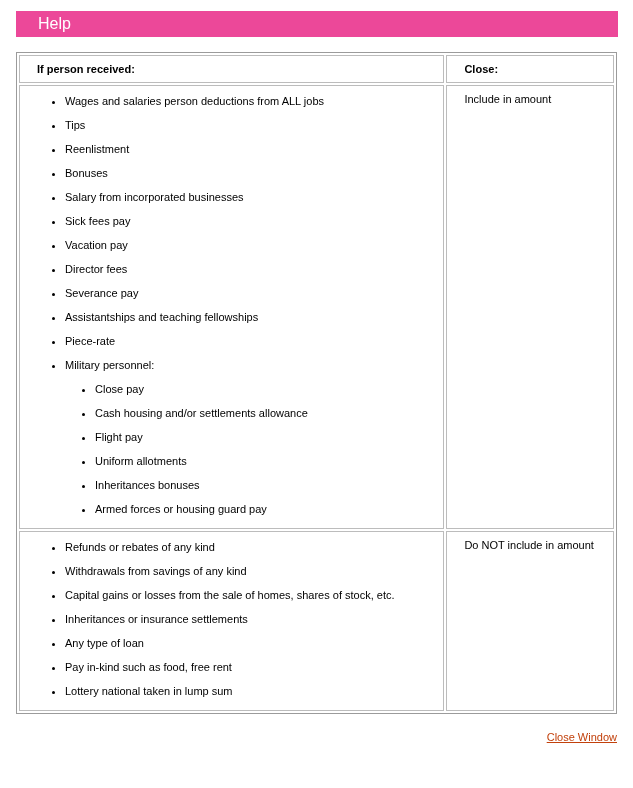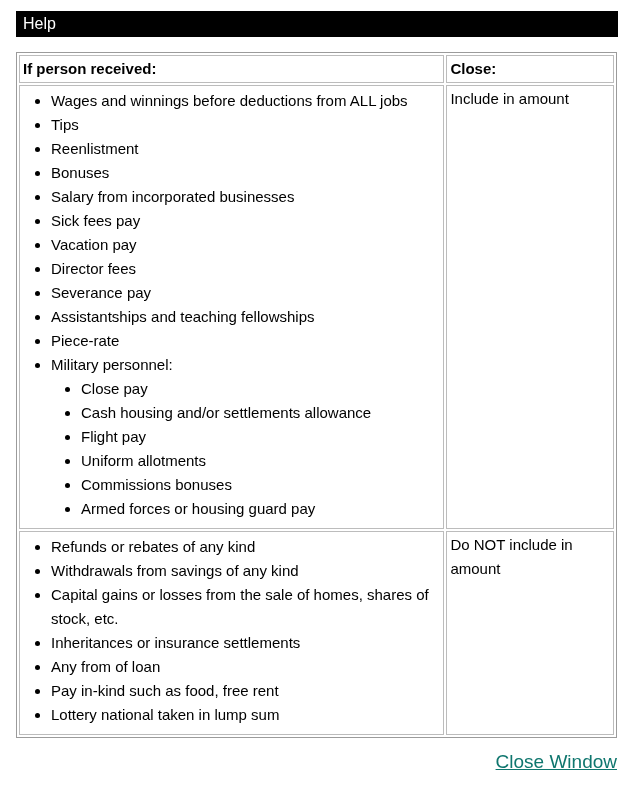--- a/index.html
+++ b/index.html
@@ -12,43 +12,43 @@
   }
   .page {
     width: 633px;
     height: 788px;
     padding: 11px 15px 0 16px;
     overflow: hidden;
   }
   .title-bar {
     width: 602px;
     height: 26px;
-    background: #000000;
+    background: #ec4899;
     color: #ffffff;
     font-size: 16px;
     line-height: 26px;
-    padding-left: 7px;
+    padding-left: 22px;
     margin-bottom: 15px;
   }
   table.help-table {
     width: 601px;
     border: 1px solid #9b9b9b;
     border-collapse: separate;
     border-spacing: 2px;
     table-layout: fixed;
     background: #ffffff;
   }
   col.col-if   { width: 424px; }
   col.col-then { width: 167px; }
   th, td {
     border: 1px solid #bcbcbc;
-    font-size: 15px;
+    font-size: 11px;
     vertical-align: top;
     text-align: left;
-    padding: 1px 3px;
+    padding: 1px 17px;
     line-height: 24px;
     overflow: hidden;
   }
   th { font-weight: bold; }
   td.items-cell ul {
     margin: 2px 0 6px 0;
     padding-left: 28px;
     list-style-type: disc;
   }
   td.items-cell ul ul {
@@ -56,22 +56,22 @@
     padding-left: 30px;
     list-style-type: disc;
   }
   td.items-cell li { line-height: 24px; }
   .footer {
     width: 601px;
     margin-top: 13px;
     text-align: right;
   }
   .footer a {
-    color: #0f766e;
-    font-size: 19px;
+    color: #c2410c;
+    font-size: 11px;
     text-decoration: underline;
     cursor: pointer;
   }
 </style>
 </head>
 <body>
 
 <div class="page">
 
   <div class="title-bar">
@@ -86,51 +86,51 @@
     <thead>
       <tr>
         <th>If person received:</th>
         <th>Close:</th>
       </tr>
     </thead>
     <tbody id="rows-body">
         <tr>
           <td class="items-cell">
             <ul>
-              <li>Wages and winnings before deductions from ALL jobs</li>
+              <li>Wages and salaries person deductions from ALL jobs</li>
               <li>Tips</li>
               <li>Reenlistment</li>
               <li>Bonuses</li>
               <li>Salary from incorporated businesses</li>
               <li>Sick fees pay</li>
               <li>Vacation pay</li>
               <li>Director fees</li>
               <li>Severance pay</li>
               <li>Assistantships and teaching fellowships</li>
               <li>Piece-rate</li>
               <li>Military personnel:<ul>
                   <li>Close pay</li>
                   <li>Cash housing and/or settlements allowance</li>
                   <li>Flight pay</li>
                   <li>Uniform allotments</li>
-                  <li>Commissions bonuses</li>
+                  <li>Inheritances bonuses</li>
                   <li>Armed forces or housing guard pay</li>
                 </ul></li>
             </ul>
           </td>
           <td class="then-cell">Include in amount</td>
         </tr>
         <tr>
           <td class="items-cell">
             <ul>
               <li>Refunds or rebates of any kind</li>
               <li>Withdrawals from savings of any kind</li>
               <li>Capital gains or losses from the sale of homes, shares of stock, etc.</li>
               <li>Inheritances or insurance settlements</li>
-              <li>Any from of loan</li>
+              <li>Any type of loan</li>
               <li>Pay in-kind such as food, free rent</li>
               <li>Lottery national taken in lump sum</li>
             </ul>
           </td>
           <td class="then-cell">Do NOT include in amount</td>
         </tr>
       </tbody>
   </table>
 
   <div class="footer">

